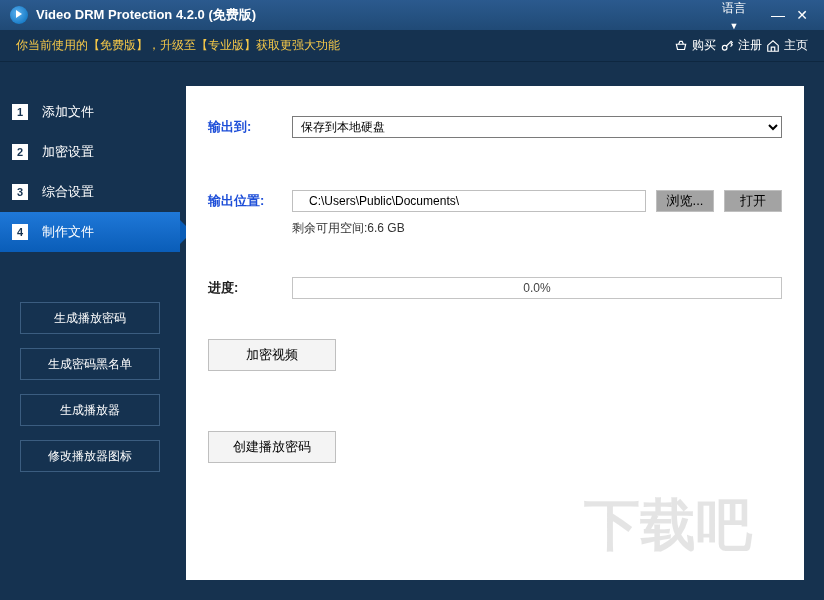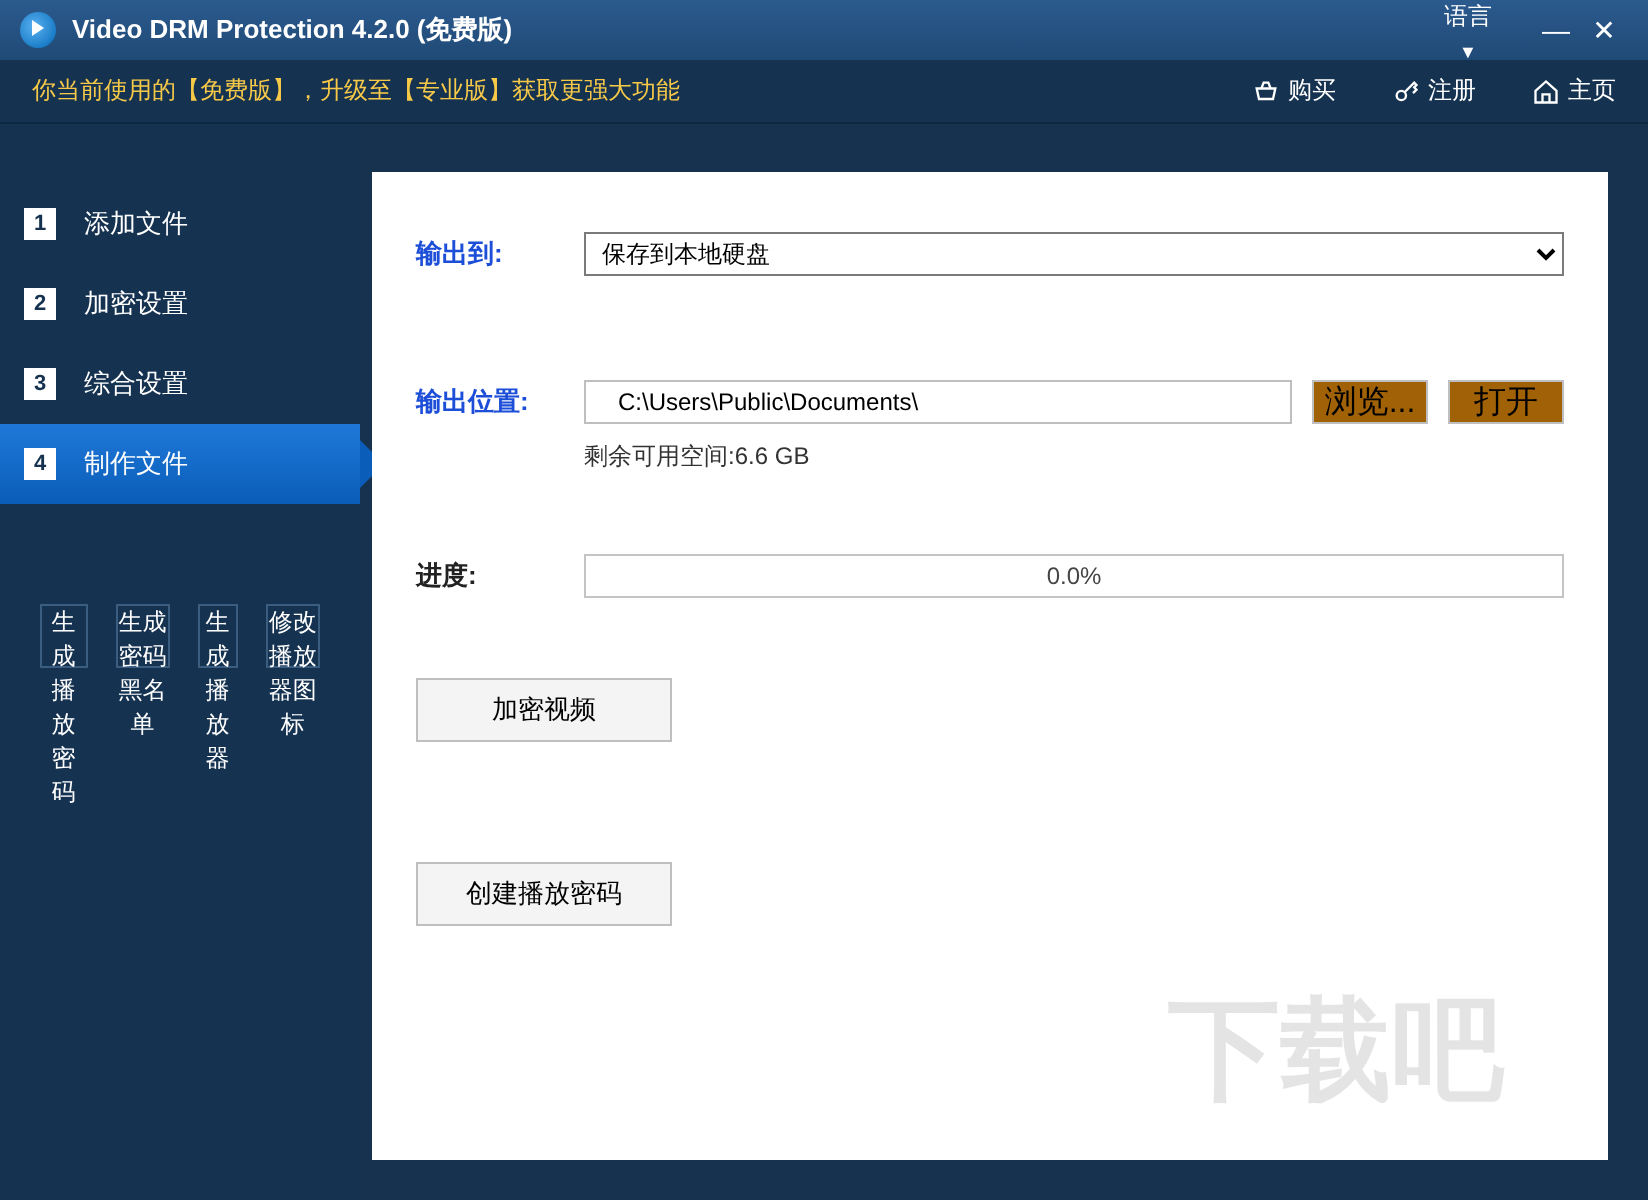--- a/index.html
+++ b/index.html
@@ -10,45 +10,45 @@
 .titlebar .logo { width: 18px; height: 18px; border-radius: 50%; background: radial-gradient(circle at 40% 40%, #5ab0f0, #0068b7); margin-right: 8px; position: relative; }
 .titlebar .logo::after { content:""; position:absolute; left:6px; top:4px; border-left:6px solid #fff; border-top:4px solid transparent; border-bottom:4px solid transparent; }
 .titlebar .title { flex:1; font-weight: bold; }
 .titlebar .lang { margin-right: 20px; cursor:pointer; font-size:12px; display:flex; align-items:center; gap:4px;flex-direction:column;}
 .titlebar .winbtn { width: 24px; text-align:center; cursor:pointer; font-size:14px;}
 .chev { font-size: 9px; }
 
 
 .promo { height: 32px; background: #153250; display:flex; align-items:center; padding:0 16px; color:#fff; font-size:12px; border-bottom:1px solid #0e2740;}
 .promo .msg { color:#f7c948; font-weight:normal; flex:1;}
-.promo .links { display:flex; gap:28px; }
+.promo .links { display:flex; gap:4px; }
 .promo .link { cursor:pointer; display:flex; align-items:center; gap:4px; }
 .promo .ic { width:14px; height:14px; display:inline-block; }
 
 
 .main { display:flex; height: calc(600px - 30px - 32px); }
 
 
 .sidebar { width: 180px; background:#153250; padding-top:30px; }
 .step { display:flex; align-items:center; height:40px; color:#fff; font-size:13px; padding-left:12px; cursor:pointer; position:relative;}
 .step .num { width:16px; height:16px; background:#fff; color:#153250; font-size:11px; font-weight:bold; display:flex; align-items:center; justify-content:center; margin-right:14px; }
 .step.active { background: linear-gradient(#1f78d8,#0a5db8); }
 .step.active::after { content:""; position:absolute; right:-12px; top:8px; border-left:12px solid #0a5db8; border-top:12px solid transparent; border-bottom:12px solid transparent;}
-.side-buttons { margin-top: 50px; padding: 0 20px; display:flex; flex-direction:row; gap:14px; }
+.side-buttons { margin-top: 50px; padding: 0 20px; display:flex; flex-direction:column; gap:14px; }
 .side-btn { height:32px; border:1px solid #3b5d80; background:transparent; color:#fff; font-size:12px; cursor:pointer; }
 
 
 .content { flex:1; background:#fff; margin:24px 20px 20px 6px; position:relative; padding:30px 22px 18px 22px; font-size:13px; color:#222;}
 .row { display:flex; align-items:center; margin-bottom:22px; }
 .row .lbl { width:84px; font-weight:bold; color:#1d4ed8;}
 .sel-wrap { flex:1; position:relative; }
 .sel { width:100%; height:22px; border:1px solid #7a7a7a; background:#fff; font-size:12px; padding:0 4px; }
 .field-wrap { flex:1; display:flex; gap:10px; align-items:center; }
 .txt { flex:1; height:22px; border:1px solid #bfbfbf; font-size:12px; padding:0 16px; }
-.mini-btn { width:58px; height:22px; background:#a16207; border:1px solid #bfbfbf; font-size:16px; cursor:pointer; }
+.mini-btn { width:58px; height:22px; background:#a3a3a3; border:1px solid #bfbfbf; font-size:13px; cursor:pointer; }
 .space-info { margin-left:84px; margin-top:-14px; margin-bottom:30px; font-size:12px; color:#333; }
 .progress-row { display:flex; align-items:center; margin-bottom:40px; margin-top:40px;}
 .progress-row .lbl { width:84px; font-weight:bold; }
 .progress-bar { flex:1; height:22px; border:1px solid #c4c4c4; background:#fff; display:flex; align-items:center; justify-content:center; font-size:12px; color:#444;}
 .action-row { display:flex; justify-content:center; gap:60px; margin-top:10px;flex-direction:column; }
 .act-btn { width:128px; height:32px; background:#f4f4f4; border:1px solid #bfbfbf; font-size:13px; cursor:pointer; }
 .footer-btn { position:absolute; right:24px; bottom:18px; width:108px; height:30px; background:#f4f4f4; border:1px solid #bfbfbf; font-size:13px; cursor:pointer; }
 
 
 .watermark { position:absolute; right:0; bottom:16px; width:220px; height:80px; opacity:0.10; pointer-events:none; overflow:hidden;}

